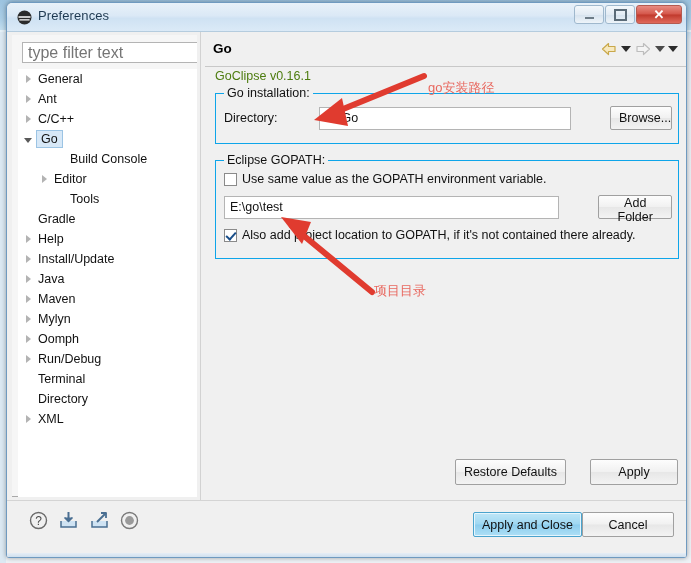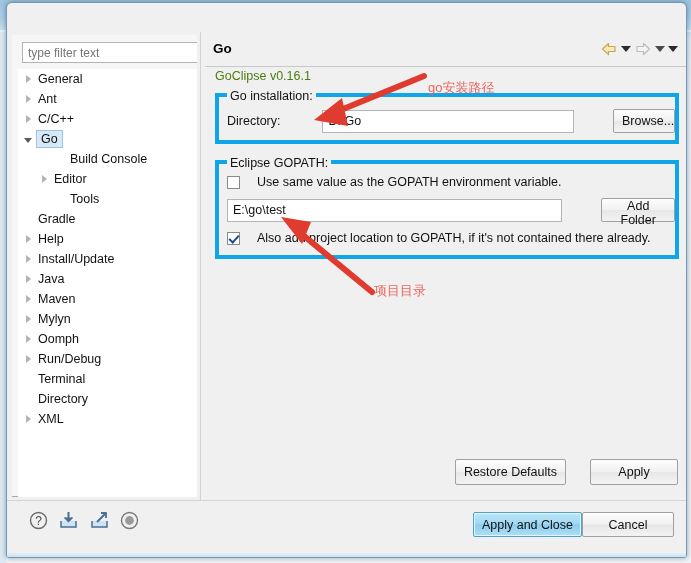--- a/index.html
+++ b/index.html
@@ -108,21 +108,21 @@
     background: #ffffff;
     border: 1px solid #a9a9a9;
     border-top: none; border-left: none; border-right: none;
     background: #f6f6f6;
   }
   .filter-box {
     position: absolute; left: 10px; top: 7px;
     width: 176px; height: 21px;
     background: #fff;
     border: 1px solid #b4b4b4;
-    font-size: 12px;
+    font-size: 16px;
     color: #9a9a9a;
     padding: 2px 5px;
     line-height: 17px;
     font-family: "Liberation Sans", sans-serif;
     outline: none;
   }
   .tree {
     position: absolute; left: 6px; top: 34px;
     width: 182px; height: 428px;
     background: #fff;
@@ -208,21 +208,21 @@
   .content {
     position: absolute; left: 0; top: 34px; width: 481px; height: 434px;
   }
   .plugin-version {
     position: absolute; left: 10px; top: 3px;
     font-size: 12.5px; color: #4d7c0f;
   }
 
   .group {
     position: absolute;
-    border: 4px solid #0ea5e9;
+    border: 1px solid #0ea5e9;
     background: transparent;
   }
   .group-title {
     position: absolute; top: -8px; left: 8px;
     background: #f0f0f0;
     padding: 0 3px;
     font-size: 12.5px; color: #111;
   }
   #group-install { left: 10px; top: 27px; width: 464px; height: 51px; }
   #group-gopath  { left: 10px; top: 94px; width: 464px; height: 99px; }
@@ -244,21 +244,21 @@
     background: linear-gradient(180deg,#fdfdfd 0%,#f1f1f1 48%,#e7e7e7 52%,#f3f3f3 100%);
     border: 1px solid #a0a0a0;
     border-radius: 2px;
     font-size: 12.5px;
     color: #111;
     font-family: "Liberation Sans", sans-serif;
     cursor: default;
     padding: 0 8px;
     height: 24px;
   }
-  .cb-row { position: absolute; display: flex; align-items: center; gap: 17px; }
+  .cb-row { position: absolute; display: flex; align-items: center; gap: 5px; }
   .checkbox {
     width: 13px; height: 13px;
     border: 1px solid #8a8a8a;
     background: #fff;
     position: relative;
     flex: 0 0 13px;
   }
   .checkbox.checked::after {
     content: "";
     position: absolute; left: 3px; top: 0px;
@@ -329,20 +329,41 @@
       <div class="bd-tab g3"></div>
     <div class="bd-tab g4"></div>
       <div class="bd-tab g5"></div>
   </div>
   <div class="backdrop-line"></div>
   <div class="backdrop-left"></div>
 </div>
 
 <div class="dialog">
 
+  <div class="titlebar">
+    <span class="title-icon">
+      <svg width="15" height="15" viewBox="0 0 15 15">
+        <circle cx="7.5" cy="7.5" r="7" fill="#2b2b2b"></circle>
+        <path d="M1.5 6.2h12v1.6h-12z" fill="#ffffff"></path>
+        <path d="M2.4 9.2h10.2v1.4H2.4z" fill="#ffffff"></path>
+      </svg>
+    </span>
+    <span class="title-text">Preferences</span>
+    <div class="win-btns">
+      <div class="win-btn min">
+          <span class="glyph"></span>
+        </div>
+      <div class="win-btn max">
+          <span class="glyph"></span>
+        </div>
+      <div class="win-btn close">
+        <span class="glyph">✕</span>
+      </div>
+    </div>
+  </div>
 
   <div class="dlg-body">
 
     <div class="left-pane">
       <input class="filter-box" type="text" placeholder="type filter text" style="">
       <div class="tree" id="tree">
           <div class="tree-item">
             <span class="tw">
               <span class="tri-closed"></span>
             </span>

